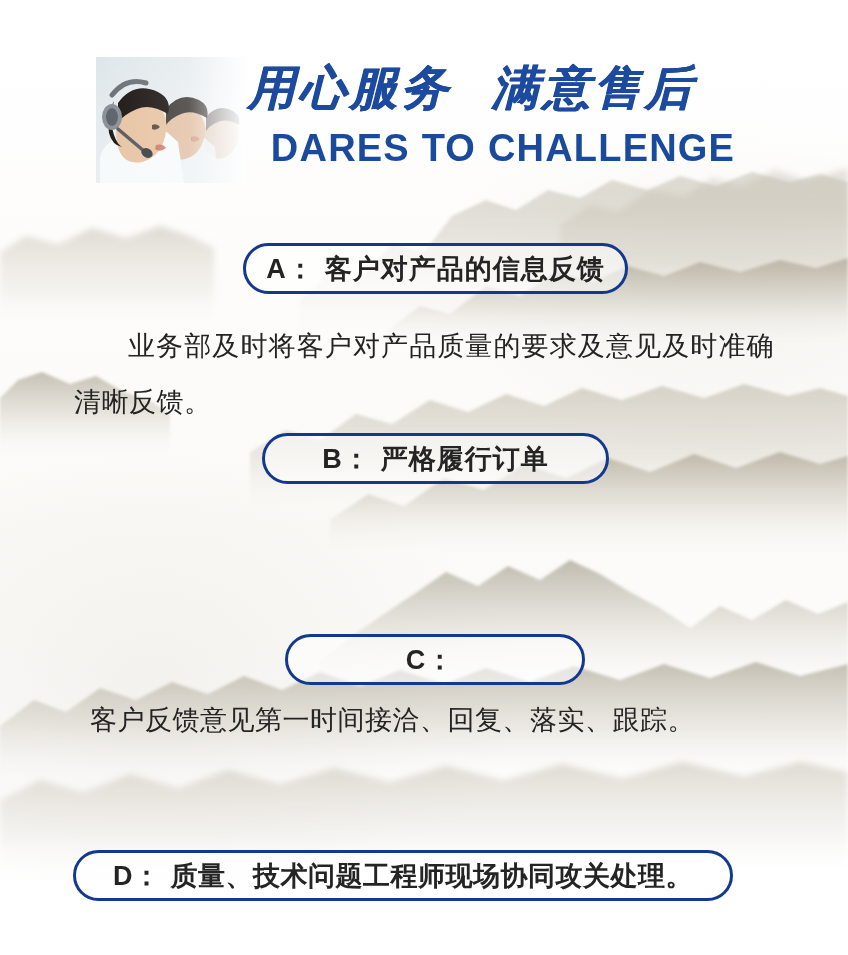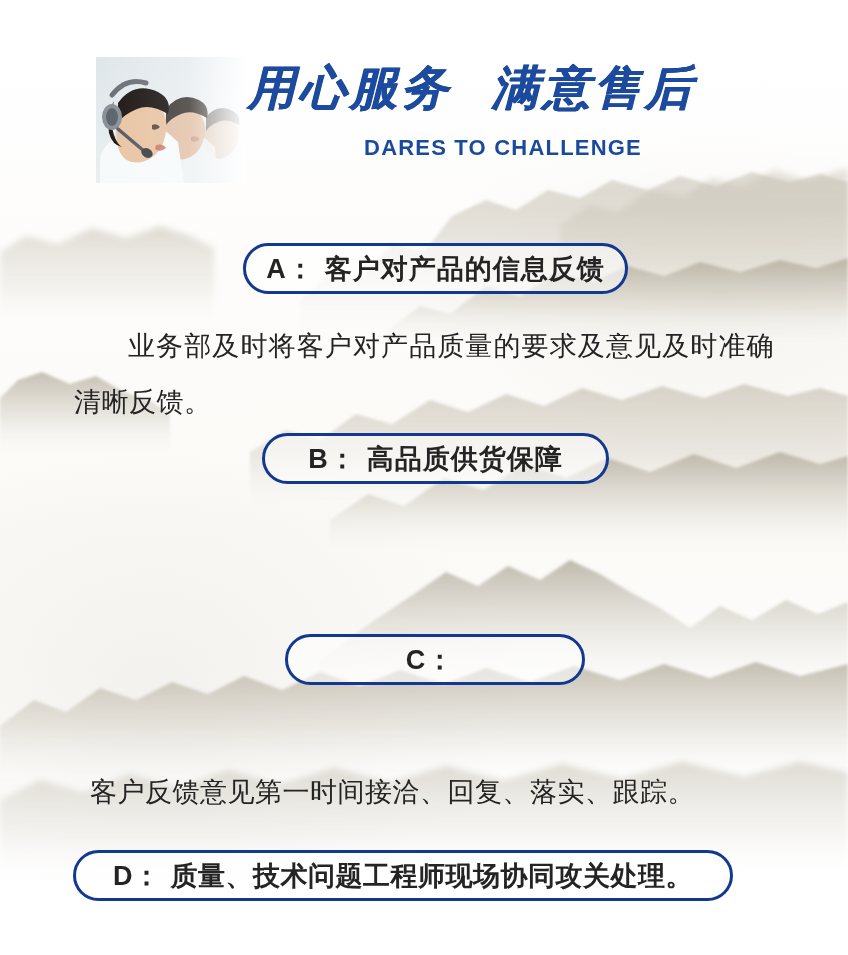--- a/index.html
+++ b/index.html
@@ -74,21 +74,21 @@
 
   .title-en {
     position: absolute;
     left: 248px;
     top: 126px;
     width: 510px;
     text-align: center;
     color: #1a4a9c;
     font-family: "Liberation Sans", sans-serif;
     font-weight: bold;
-    font-size: 22px;
+    font-size: 38px;
     line-height: 44px;
     letter-spacing: 1.2px;
     white-space: nowrap;
   }
 
   
   .pill {
     position: absolute;
     box-sizing: border-box;
     border: 3px solid #12388f;
@@ -116,21 +116,21 @@
     font-family: "Liberation Sans", "DejaVu Sans", sans-serif;
     font-weight: normal;
     font-size: 27px;
     line-height: 56px;
     letter-spacing: 0.5px;
     text-align: justify;
     text-justify: inter-ideograph;
   }
   .para-a { left: 74px; top: 318px; width: 700px; text-indent: 54px; }
   .para-b { left: 74px; top: 508px; width: 700px; text-indent: 54px; }
-  .para-c { left: 90px; top: 764px; width: 700px; }
+  .para-c { left: 90px; top: 692px; width: 700px; }
 </style>
 </head>
 <body>
 
 <div id="page">
 
   <div class="bg-layer bg-paper"></div>
 
   <svg class="bg-svg" width="848" height="955" viewBox="0 0 848 955">
     <defs>
@@ -264,21 +264,21 @@
   </div>
 
   <div class="pill pill-a">
     <span class="lbl">A：</span>
     <span>客户对产品的信息反馈</span>
   </div>
   <div class="para para-a">业务部及时将客户对产品质量的要求及意见及时准确清晰反馈。</div>
 
   <div class="pill pill-b">
     <span class="lbl">B：</span>
-    <span>高品质供货保障</span>
+    <span>严格履行订单</span>
   </div>
 
   <div class="pill pill-c">
     <span class="lbl">C：</span>
   </div>
   <div class="para para-c">客户反馈意见第一时间接洽、回复、落实、跟踪。</div>
 
   <div class="pill pill-d">
     <span class="lbl">D：</span>
     <span>质量、技术问题工程师现场协同攻关处理。</span>

